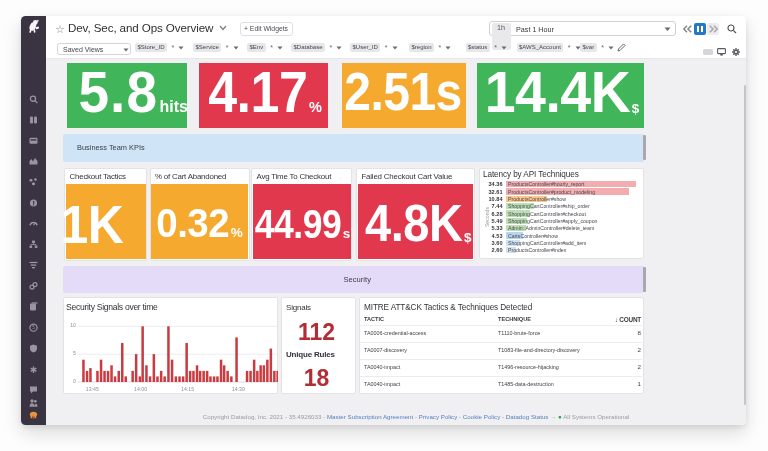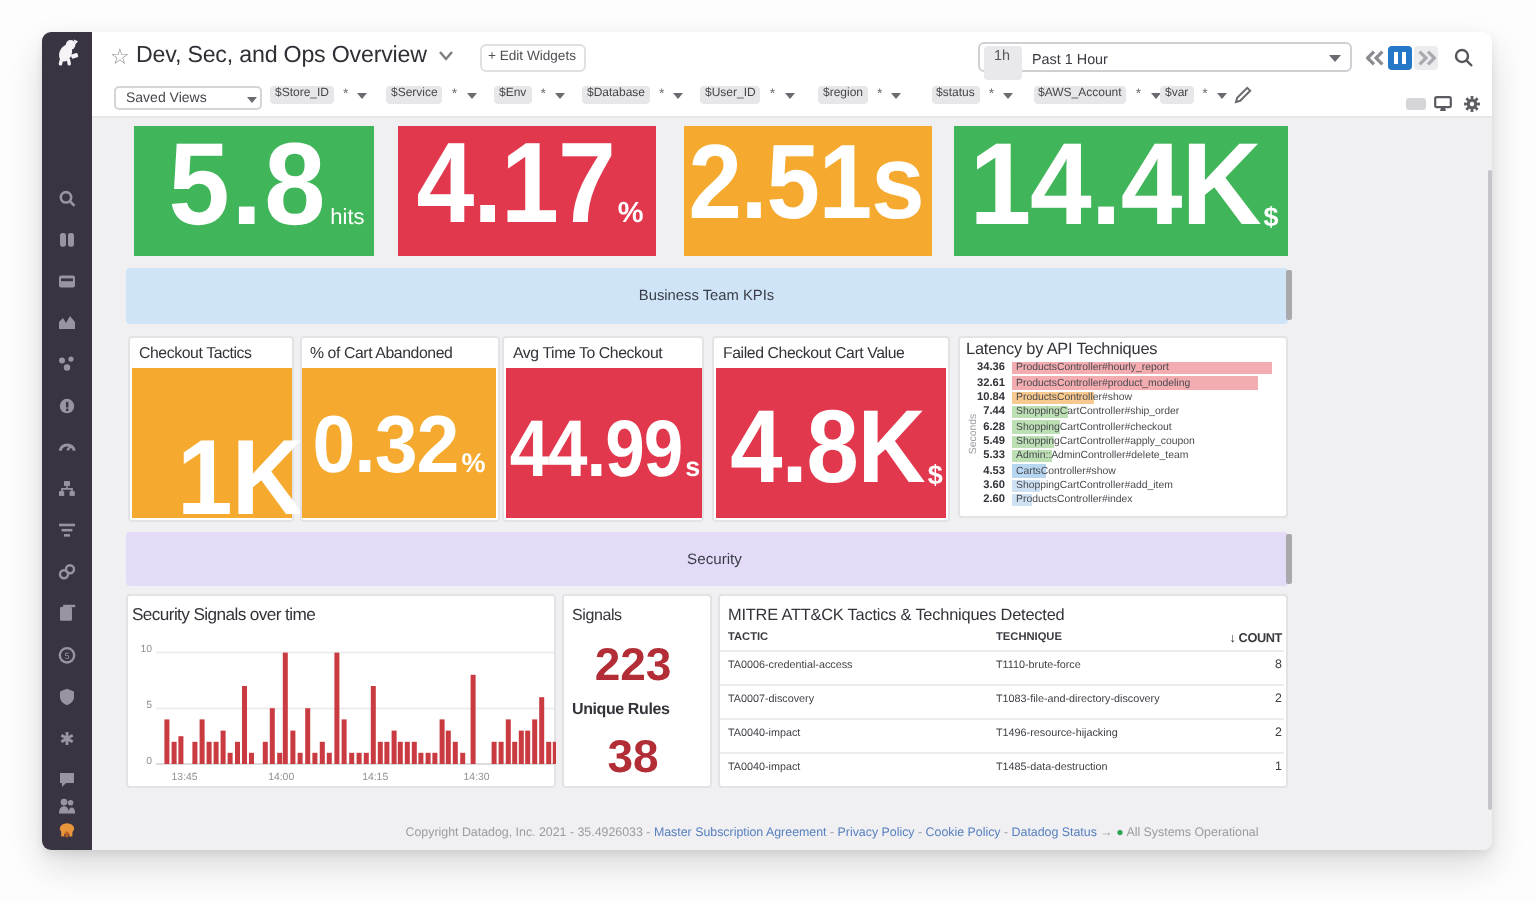--- a/index.html
+++ b/index.html
@@ -96,21 +96,21 @@
       </g>
     </g>
   </svg>
 <div style="position:absolute;left:55px;top:23.5px;width:9px;height:9px;color:#8f8f94;font-size:11px;line-height:10px;">☆</div>
 <div style="position:absolute;left:68px;top:20.8px;font-size:11.6px;color:#2f2f35;letter-spacing:-0.1px;">Dev, Sec, and Ops Overview</div>
 <svg class="abs" style="left:219px;top:25px" width="8" height="6" viewBox="0 0 8 6">
     <path d="M1 1 L4 4.5 L7 1" stroke="#7c7c82" stroke-width="1.2" fill="none"></path>
   </svg>
 <div style="position:absolute;left:239.5px;top:22px;width:53px;height:13.5px;border:1px solid #e0e0e4;border-radius:3px;background:#fff;font-size:6.8px;color:#4e4e55;text-align:center;line-height:12px;">+ Edit Widgets</div>
 <div style="position:absolute;left:488.5px;top:20.5px;width:187.5px;height:15.8px;border:1px solid #cfcfd4;border-radius:3px;background:#fff;"></div>
-<div style="position:absolute;left:491.5px;top:23px;width:19px;height:17px;background:#e9e9ec;border-radius:2px;font-size:7.2px;color:#55555c;text-align:center;line-height:10.5px;">1h</div>
+<div style="position:absolute;left:491.5px;top:23px;width:19px;height:27px;background:#e9e9ec;border-radius:2px;font-size:7.2px;color:#55555c;text-align:center;line-height:10.5px;">1h</div>
 <div style="position:absolute;left:516px;top:24.5px;font-size:7.2px;color:#3a3a40;">Past 1 Hour</div>
 <svg class="abs" style="left:664px;top:26.5px" width="7" height="5" viewBox="0 0 7 5">
     <path d="M0.5 0.5 L3.5 4 L6.5 0.5" fill="#6a6a70"></path>
   </svg>
 <svg class="abs" style="left:682.5px;top:24.5px" width="9" height="8" viewBox="0 0 9 8">
     <g fill="none" stroke="#8a8a90" stroke-width="1.6">
       <path d="M4 0.8 L0.8 4 L4 7.2"></path>
       <path d="M8.2 0.8 L5 4 L8.2 7.2"></path>
     </g>
   </svg>
@@ -210,42 +210,42 @@
       <rect x="3.3" y="0" width="1.4" height="8"></rect>
       <rect x="0" y="3.3" width="8" height="1.4"></rect>
       <rect x="3.3" y="0" width="1.4" height="8" transform="rotate(45 4 4)"></rect>
       <rect x="3.3" y="0" width="1.4" height="8" transform="rotate(-45 4 4)"></rect>
     </g>
     <circle cx="4" cy="4" r="1.1" fill="#fff"></circle>
   </svg>
 <div style="position:absolute;left:66.5px;top:63px;width:120.5px;height:65px;background:#40b55a;"></div>
 <div style="position:absolute;left:73.0px;top:65.8px;width:120.5px;display:flex;align-items:baseline;justify-content:center;color:#fff;line-height:1;">
     <span style="font-size:55px;font-weight:700;letter-spacing:1px;display:inline-block;transform:scaleY(1.06);transform-origin:50% 83%;">5.8</span>
-    <span style="font-size:11px;font-weight:400;margin-left:1.5px;position:relative;top:0px;">hits</span>
+    <span style="font-size:16px;font-weight:700;margin-left:1.5px;position:relative;top:0px;">hits</span>
   </div>
 <div style="position:absolute;left:199px;top:63px;width:129px;height:65px;background:#e1384e;"></div>
 <div style="position:absolute;left:200.5px;top:68.3px;width:129px;display:flex;align-items:baseline;justify-content:center;color:#fff;line-height:1;">
     <span style="font-size:52px;font-weight:700;letter-spacing:-0.5px;display:inline-block;transform:scaleY(1.1);transform-origin:50% 83%;">4.17</span>
     <span style="font-size:14.5px;font-weight:700;margin-left:1.5px;position:relative;top:0px;">%</span>
   </div>
 <div style="position:absolute;left:342px;top:63px;width:124px;height:65px;background:#f5a92e;"></div>
 <div style="position:absolute;left:341px;top:69.6px;width:124px;display:flex;align-items:baseline;justify-content:center;color:#fff;line-height:1;">
     <span style="font-size:48px;font-weight:700;letter-spacing:-0.5px;display:inline-block;transform:scaleY(1.1);transform-origin:50% 83%;">2.51s</span>
   </div>
 <div style="position:absolute;left:477px;top:63px;width:167px;height:65px;background:#40b55a;"></div>
 <div style="position:absolute;left:478.5px;top:65.9px;width:167px;display:flex;align-items:baseline;justify-content:center;color:#fff;line-height:1;">
     <span style="font-size:55.5px;font-weight:700;letter-spacing:-0.5px;display:inline-block;transform:scaleY(1.05);transform-origin:50% 83%;">14.4K</span>
     <span style="font-size:13.5px;font-weight:700;margin-left:1.5px;position:relative;top:1.5px;">$</span>
   </div>
 <div style="position:absolute;left:643.2px;top:135px;width:2.6px;height:25px;background:#a9a9ad;border-radius:1px;z-index:3;"></div>
-<div style="position:absolute;left:63px;top:134px;width:580.5px;height:27.5px;background:#cfe4f6;border-radius:2px;font-size:7.4px;color:#3a3d49;text-align:center;line-height:27.5px;">Business Team KPIs</div>
+<div style="position:absolute;left:63px;top:134px;width:580.5px;height:27.5px;background:#cfe4f6;border-radius:2px;font-size:7.4px;color:#3a3d49;line-height:27.5px;padding-left:14px;">Business Team KPIs</div>
 <div style="position:absolute;left:64px;top:167.5px;width:83px;height:93px;background:#fff;border:1px solid #e3e3e6;border-radius:2px;"></div>
 <div style="position:absolute;left:69.5px;top:171.5px;width:77px;font-size:7.9px;color:#33333a;white-space:nowrap;letter-spacing:-0.2px;">Checkout Tactics</div>
 <div style="position:absolute;left:65.5px;top:184px;width:80px;height:75px;background:#f5a92e;"></div>
-<div style="position:absolute;left:80px;top:201.0px;width:80px;display:flex;align-items:baseline;justify-content:center;color:#fff;line-height:1;margin-top:14px;">
+<div style="position:absolute;left:52px;top:201.0px;width:80px;display:flex;align-items:baseline;justify-content:center;color:#fff;line-height:1;">
     <span style="font-size:50px;font-weight:700;letter-spacing:-0.5px;display:inline-block;transform:scaleY(1.07);transform-origin:50% 83%;">1K</span>
   </div>
 <div style="position:absolute;left:149.5px;top:167.5px;width:100px;height:93px;background:#fff;border:1px solid #e3e3e6;border-radius:2px;"></div>
 <div style="position:absolute;left:155.0px;top:171.5px;width:94px;font-size:7.9px;color:#33333a;white-space:nowrap;letter-spacing:-0.2px;">% of Cart Abandoned</div>
 <div style="position:absolute;left:151.0px;top:184px;width:97px;height:75px;background:#f5a92e;"></div>
 <div style="position:absolute;left:151.0px;top:204.5px;width:97px;display:flex;align-items:baseline;justify-content:center;color:#fff;line-height:1;">
     <span style="font-size:38.5px;font-weight:700;letter-spacing:-0.5px;display:inline-block;transform:scaleY(1.05);transform-origin:50% 83%;">0.32</span>
     <span style="font-size:13.5px;font-weight:700;margin-left:1.5px;position:relative;top:0px;">%</span>
   </div>
 <div style="position:absolute;left:251px;top:167.5px;width:101px;height:93px;background:#fff;border:1px solid #e3e3e6;border-radius:2px;"></div>
@@ -358,23 +358,23 @@
   </svg>
 <div style="position:absolute;left:63px;top:323.0px;width:13px;font-size:5.2px;color:#8f8f96;text-align:right;line-height:5.6px;">10</div>
 <div style="position:absolute;left:63px;top:350.9px;width:13px;font-size:5.2px;color:#8f8f96;text-align:right;line-height:5.6px;">5</div>
 <div style="position:absolute;left:63px;top:378.7px;width:13px;font-size:5.2px;color:#8f8f96;text-align:right;line-height:5.6px;">0</div>
 <div style="position:absolute;left:82.3px;top:385.5px;width:20px;font-size:5.2px;color:#8f8f96;text-align:center;">13:45</div>
 <div style="position:absolute;left:130.6px;top:385.5px;width:20px;font-size:5.2px;color:#8f8f96;text-align:center;">14:00</div>
 <div style="position:absolute;left:177.6px;top:385.5px;width:20px;font-size:5.2px;color:#8f8f96;text-align:center;">14:15</div>
 <div style="position:absolute;left:228.3px;top:385.5px;width:20px;font-size:5.2px;color:#8f8f96;text-align:center;">14:30</div>
 <div style="position:absolute;left:280.5px;top:296.5px;width:75.5px;height:97.5px;background:#fff;border:1px solid #e3e3e6;border-radius:2px;"></div>
 <div style="position:absolute;left:286px;top:302.5px;font-size:8px;color:#33333a;letter-spacing:-0.2px;">Signals</div>
-<div style="position:absolute;left:280.5px;top:321px;width:72px;font-size:23px;font-weight:700;color:#b22d35;text-align:center;line-height:23px;">223</div>
+<div style="position:absolute;left:280.5px;top:321px;width:72px;font-size:23px;font-weight:700;color:#b22d35;text-align:center;line-height:23px;">112</div>
 <div style="position:absolute;left:286px;top:349.5px;font-size:8px;color:#33333a;letter-spacing:-0.2px;font-weight:bold;">Unique Rules</div>
-<div style="position:absolute;left:280.5px;top:367px;width:72px;font-size:23px;font-weight:700;color:#b22d35;text-align:center;line-height:23px;">38</div>
+<div style="position:absolute;left:280.5px;top:367px;width:72px;font-size:23px;font-weight:700;color:#b22d35;text-align:center;line-height:23px;">18</div>
 <div style="position:absolute;left:358.5px;top:296.5px;width:285px;height:97.5px;background:#fff;border:1px solid #e3e3e6;border-radius:2px;"></div>
 <div style="position:absolute;left:364px;top:302.5px;font-size:8.2px;color:#33333a;letter-spacing:-0.1px;">MITRE ATT&amp;CK Tactics &amp; Techniques Detected</div>
 <div style="position:absolute;left:364px;top:316px;font-size:5.6px;font-weight:700;color:#3a3a41;">TACTIC</div>
 <div style="position:absolute;left:498px;top:316px;font-size:5.6px;font-weight:700;color:#3a3a41;">TECHNIQUE</div>
 <div style="position:absolute;left:570px;top:316px;width:71px;font-size:6.4px;font-weight:700;color:#3a3a41;text-align:right;letter-spacing:-0.2px;">↓ COUNT</div>
 <div style="position:absolute;left:360px;top:324.5px;width:282px;height:17px;border-top:1px solid #ececee;"></div>
 <div style="position:absolute;left:364px;top:329.5px;font-size:5.4px;color:#3f3f46;">TA0006-credential-access</div>
 <div style="position:absolute;left:498px;top:329.5px;font-size:5.4px;color:#3f3f46;">T1110-brute-force</div>
 <div style="position:absolute;left:570px;top:329.0px;width:71px;font-size:6.2px;color:#3f3f46;text-align:right;">8</div>
 <div style="position:absolute;left:360px;top:341.5px;width:282px;height:17px;border-top:1px solid #ececee;"></div>

